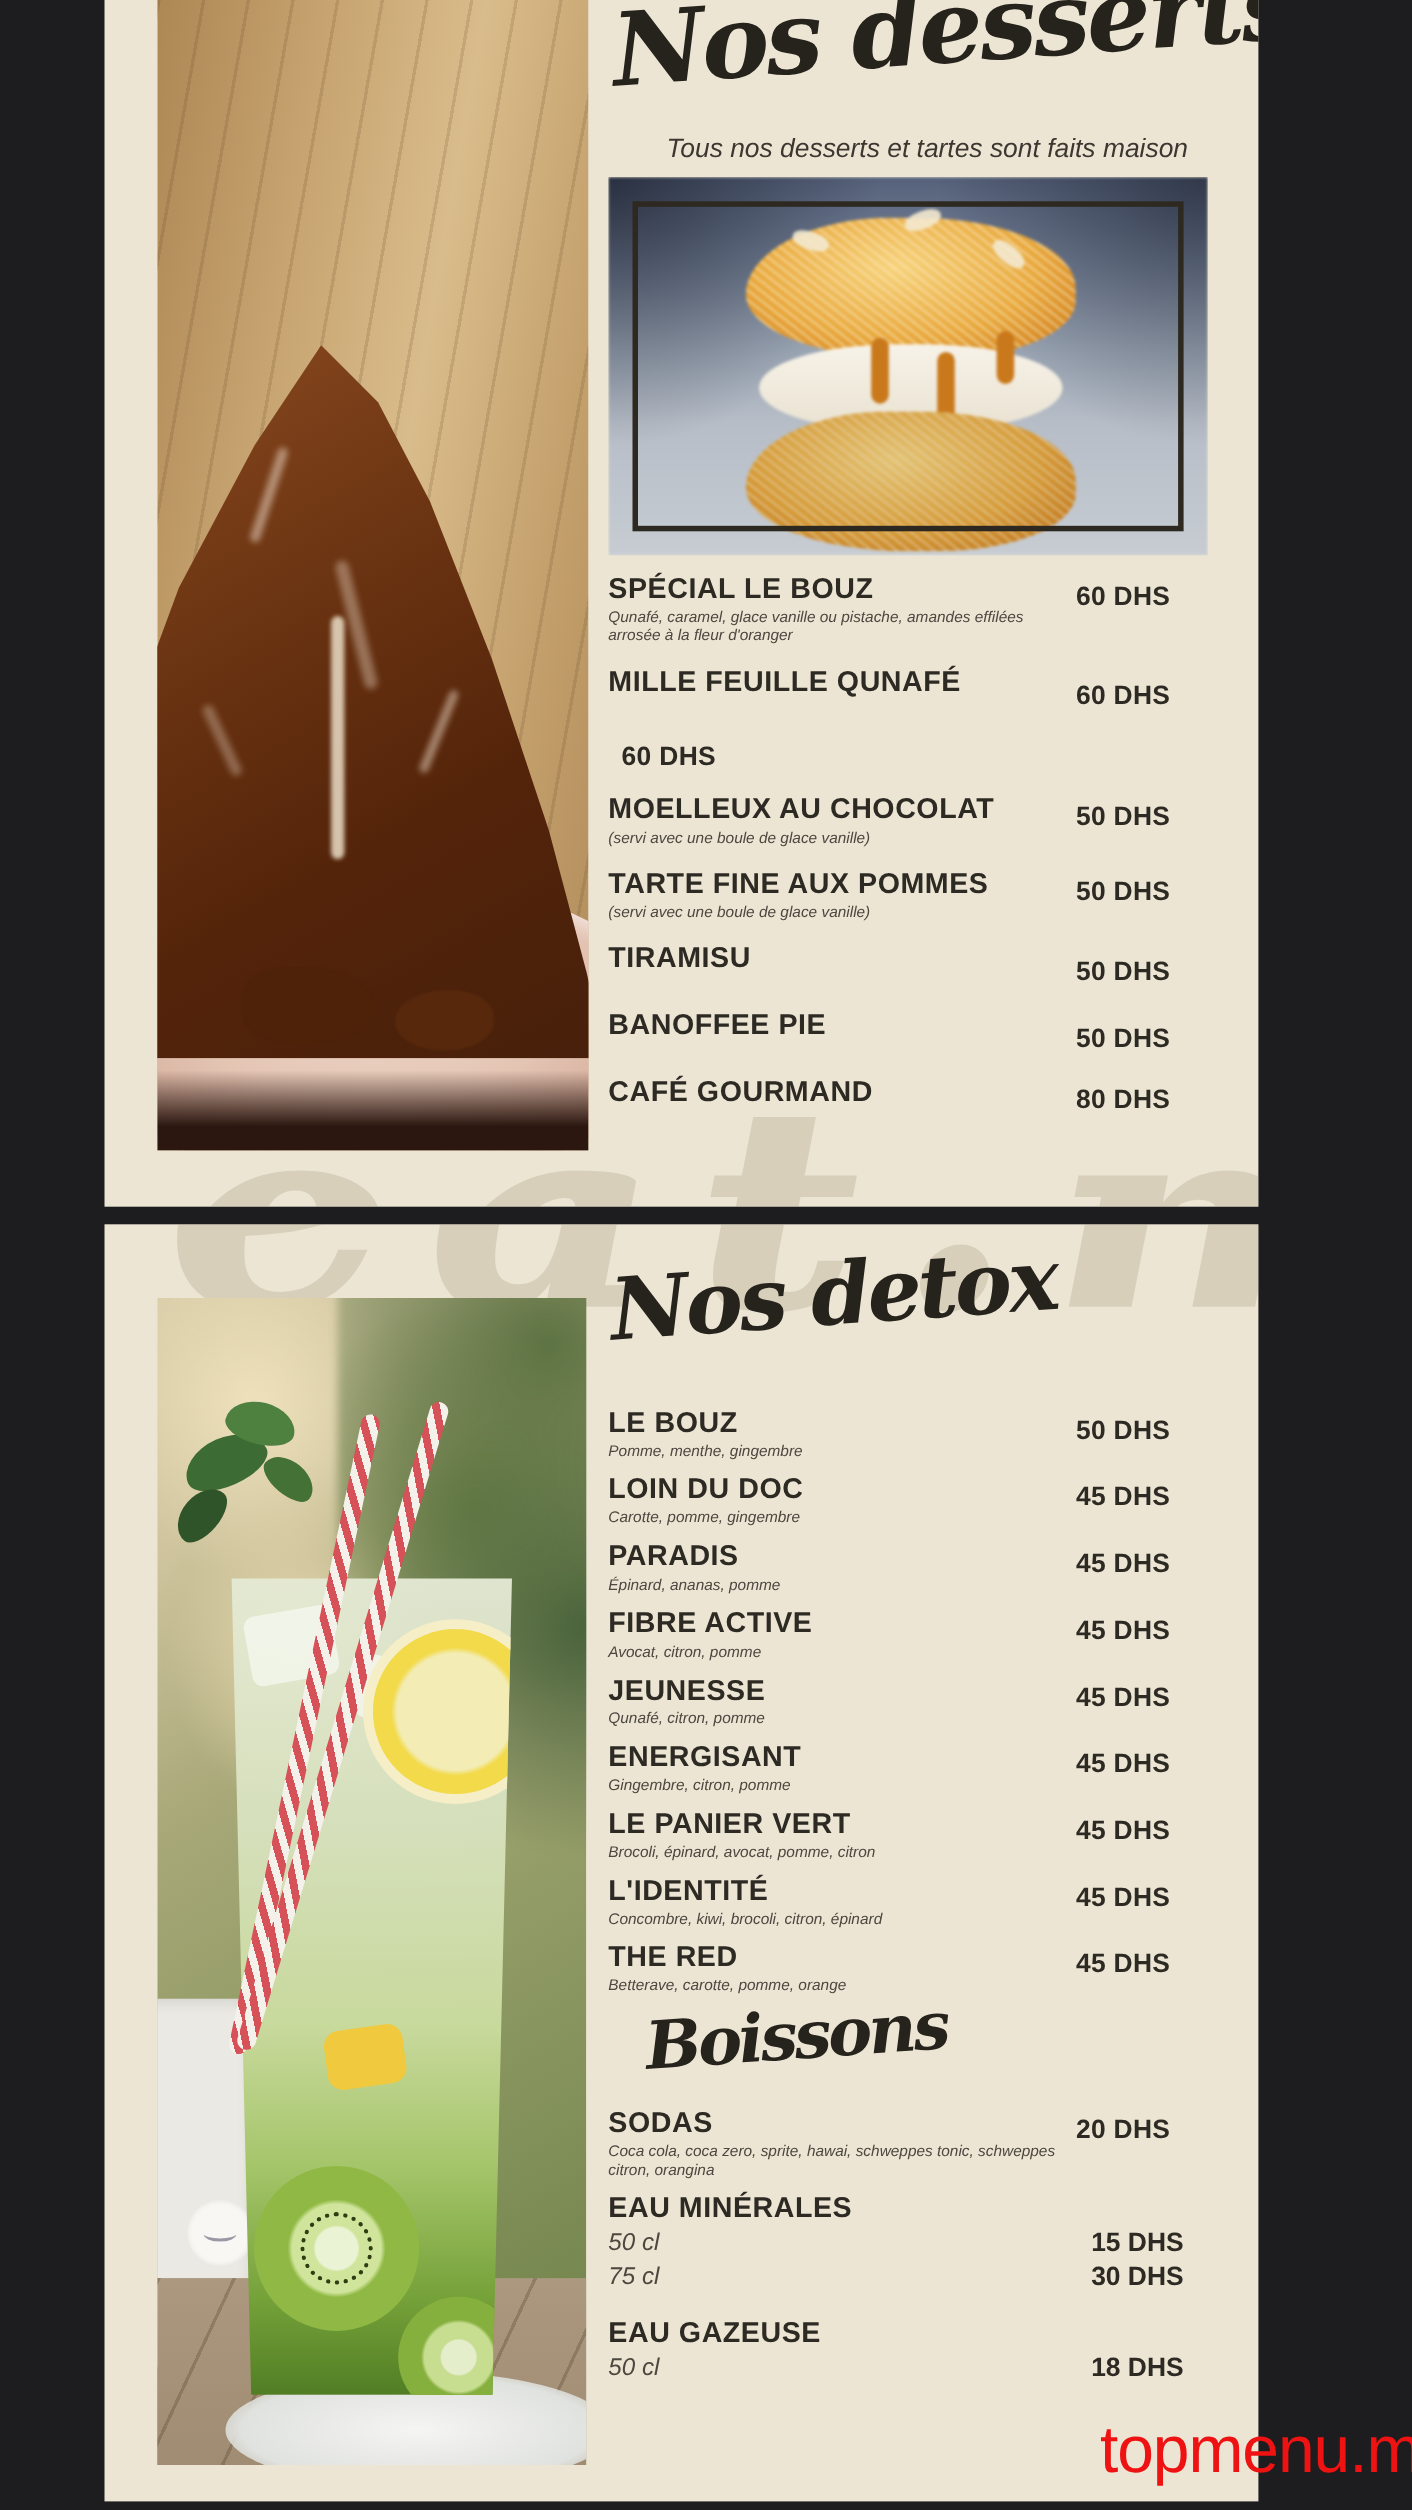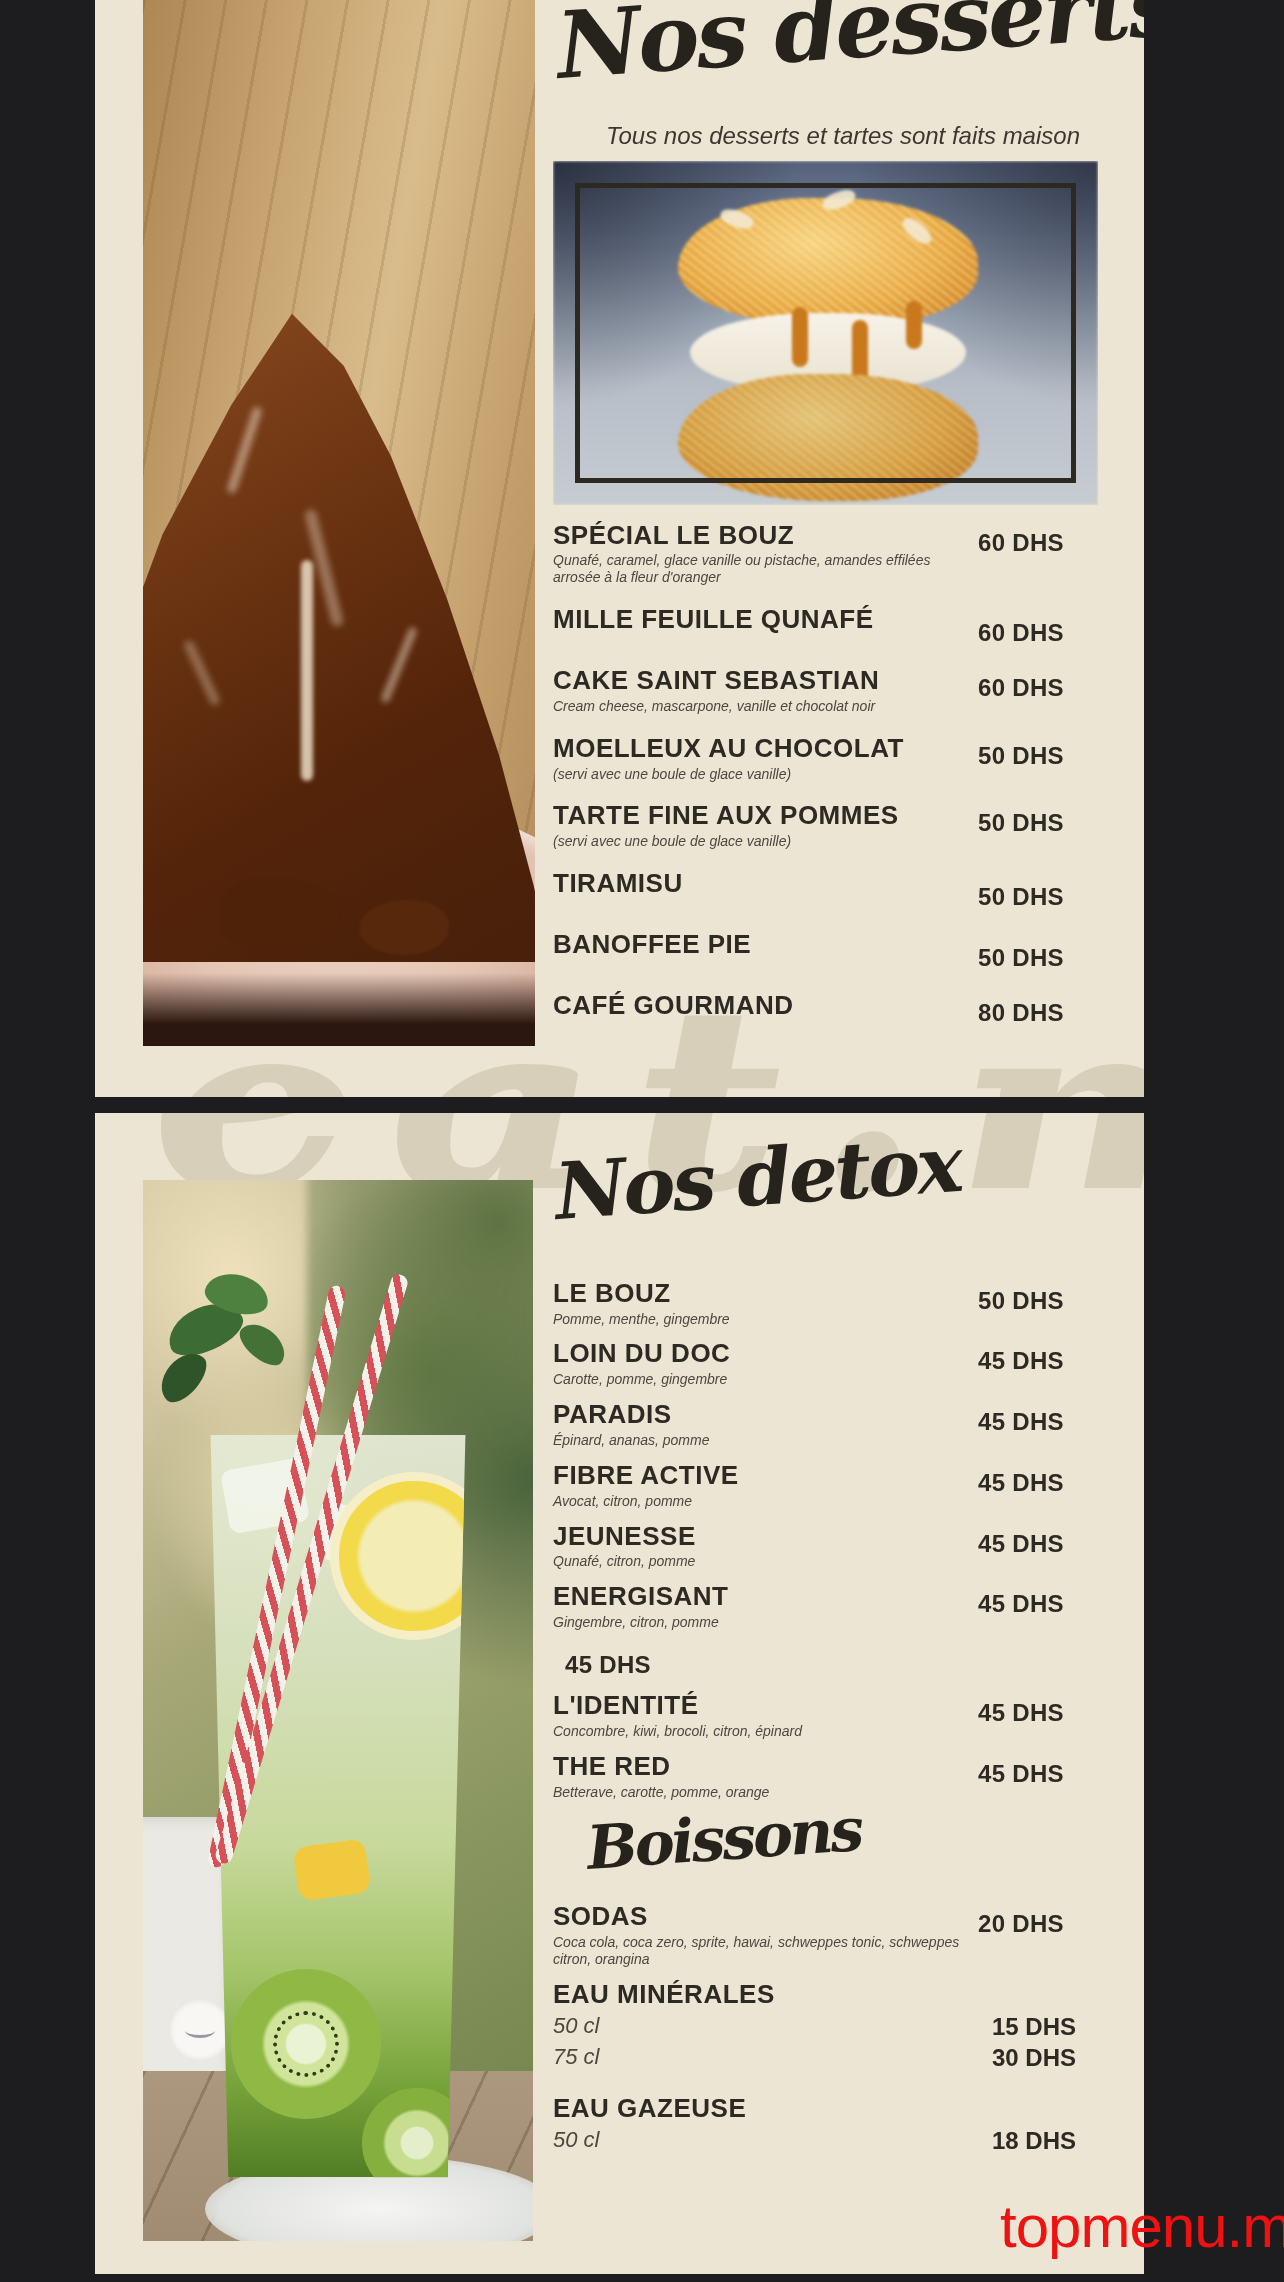--- a/index.html
+++ b/index.html
@@ -207,24 +207,20 @@
           </div>
           <div class="item-price">60 DHS</div>
         </div>
         <div class="item no-desc">
           <div class="item-text">
             <div class="item-name">MILLE FEUILLE QUNAFÉ</div>
           </div>
           <div class="item-price">60 DHS</div>
         </div>
         <div class="item">
-          <div class="item-text">
-            <div class="item-name">CAKE SAINT SEBASTIAN</div>
-            <div class="item-desc">Cream cheese, mascarpone, vanille et chocolat noir</div>
-          </div>
           <div class="item-price">60 DHS</div>
         </div>
         <div class="item">
           <div class="item-text">
             <div class="item-name">MOELLEUX AU CHOCOLAT</div>
             <div class="item-desc">(servi avec une boule de glace vanille)</div>
           </div>
           <div class="item-price">50 DHS</div>
         </div>
         <div class="item">
@@ -330,20 +326,24 @@
           <div class="item-price">45 DHS</div>
         </div>
         <div class="item">
           <div class="item-text">
             <div class="item-name">ENERGISANT</div>
             <div class="item-desc">Gingembre, citron, pomme</div>
           </div>
           <div class="item-price">45 DHS</div>
         </div>
         <div class="item">
+          <div class="item-text">
+            <div class="item-name">LE PANIER VERT</div>
+            <div class="item-desc">Brocoli, épinard, avocat, pomme, citron</div>
+          </div>
           <div class="item-price">45 DHS</div>
         </div>
         <div class="item">
           <div class="item-text">
             <div class="item-name">L'IDENTITÉ</div>
             <div class="item-desc">Concombre, kiwi, brocoli, citron, épinard</div>
           </div>
           <div class="item-price">45 DHS</div>
         </div>
         <div class="item">

